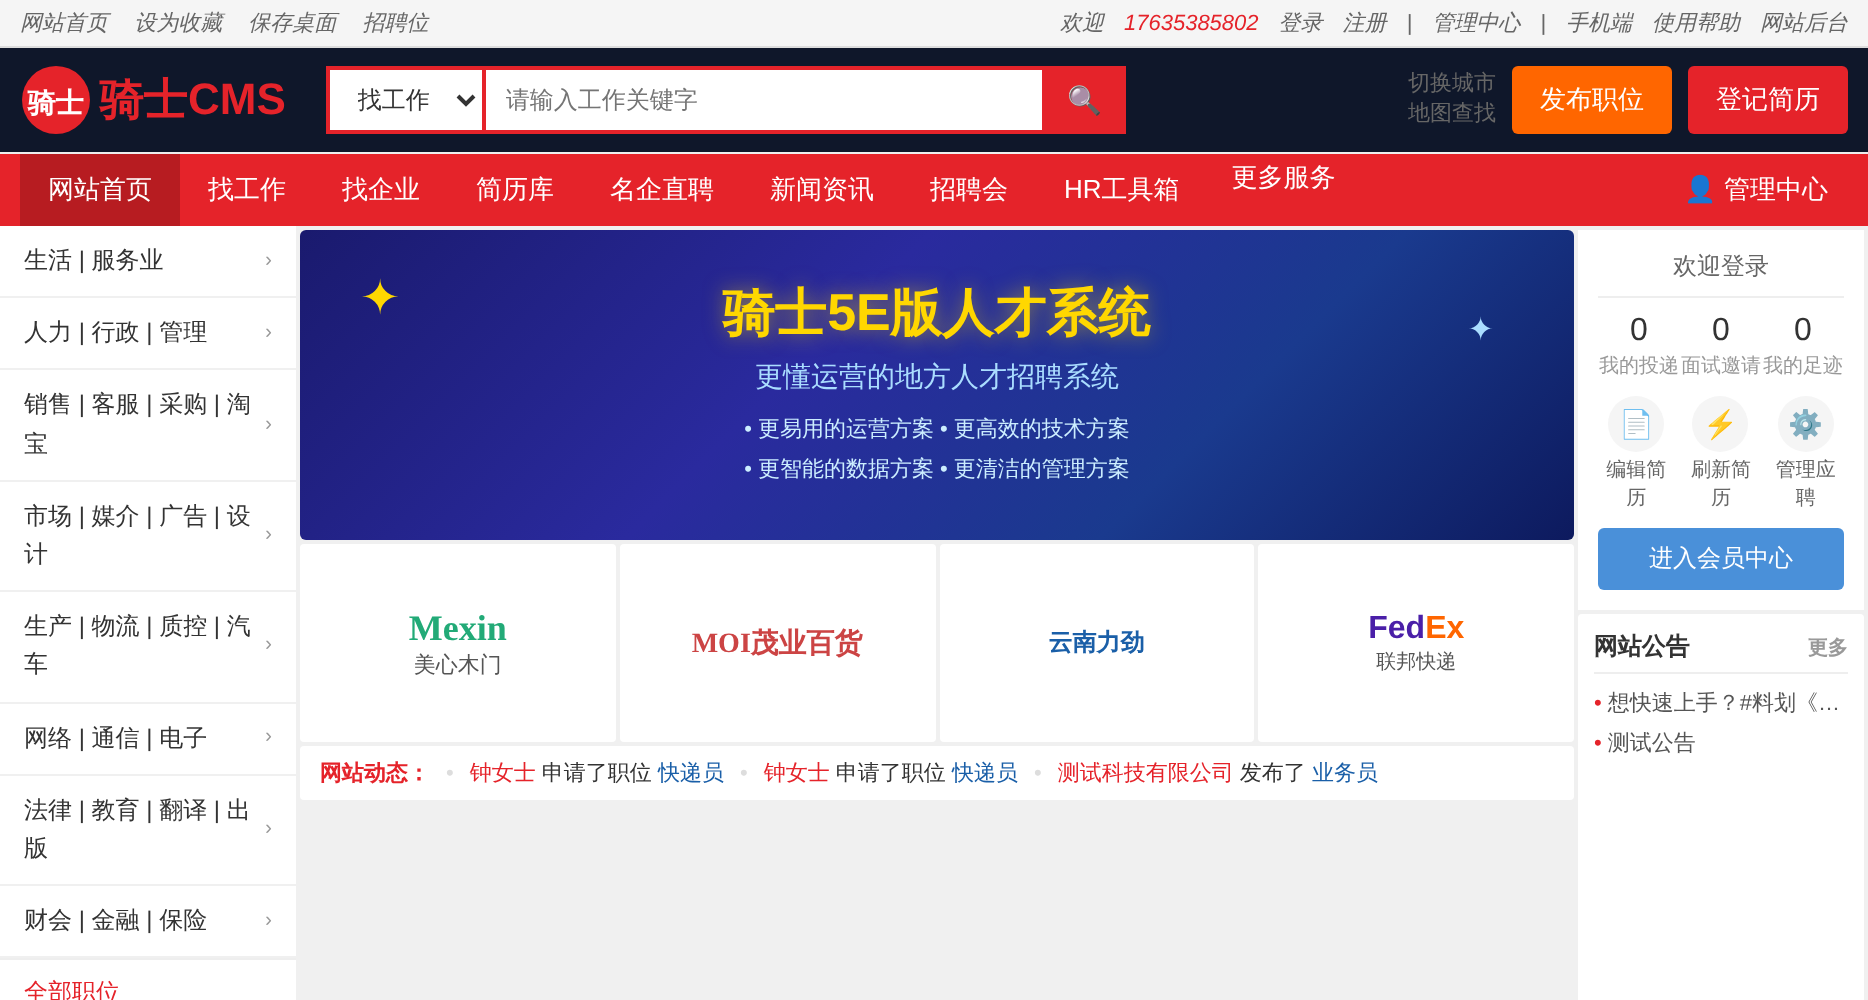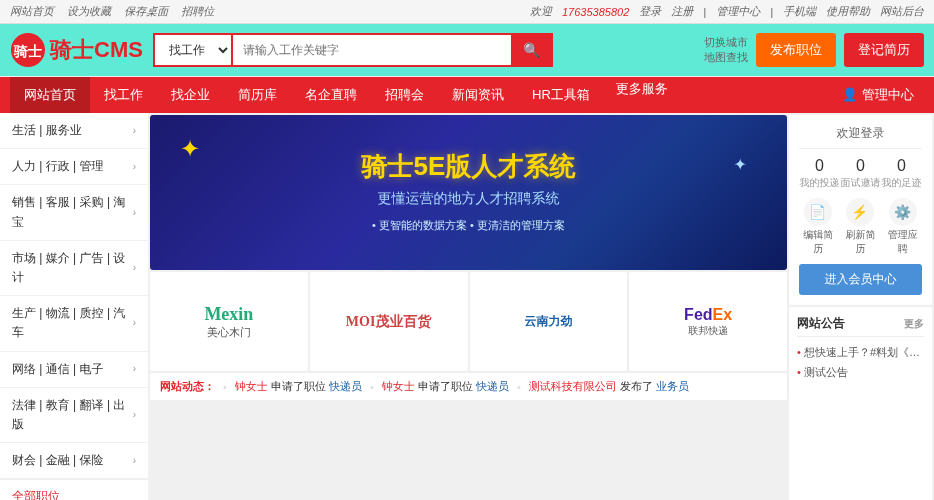--- a/index.html
+++ b/index.html
@@ -6,21 +6,21 @@
     body { font-family: "Microsoft YaHei", SimHei, Arial, sans-serif; font-size: 12px; background: #f0f0f0; width: 934px; overflow-x: hidden; }
 
     
     .top-bar { background: #f5f5f5; border-bottom: 1px solid #ddd; padding: 4px 10px; display: flex; align-items: center; justify-content: space-between; font-size: 11px; color: #666; font-style: italic; }
     .top-bar-left a { color: #666; text-decoration: none; margin-right: 10px; }
     .top-bar-right { display: flex; align-items: center; gap: 10px; }
     .top-bar-right a { color: #666; text-decoration: none; }
     .top-bar-right .highlight { color: #e5232a; }
 
     
-    .header { background: #5eead4; padding: 8px 10px; display: flex; align-items: center; border-bottom: 1px solid #eee; }
+    .header { background: #0f172a; padding: 8px 10px; display: flex; align-items: center; gap: 10px; border-bottom: 1px solid #eee; }
     .logo { display: flex; align-items: center; color: #e5232a; font-size: 22px; font-weight: bold; margin-right: 10px; }
     .logo-icon { width: 36px; height: 36px; margin-right: 4px; }
     .search-area { display: flex; align-items: center; flex: 1; max-width: 400px; }
     .search-select { border: 2px solid #e5232a; padding: 6px 10px; background: #fff; color: #333; font-size: 12px; height: 34px; }
     .search-input { border: 2px solid #e5232a; border-left: none; border-right: none; padding: 6px 10px; flex: 1; height: 34px; font-size: 12px; outline: none; }
     .search-btn { background: #e5232a; border: none; padding: 6px 12px; height: 34px; cursor: pointer; color: white; font-size: 14px; }
     .header-right { margin-left: auto; display: flex; align-items: center; gap: 8px; }
     .header-location { font-size: 11px; color: #666; text-align: center; line-height: 1.4; }
     .btn-post { background: #ff6600; color: white; border: none; padding: 6px 14px; border-radius: 3px; cursor: pointer; font-size: 13px; height: 34px; }
     .btn-register { background: #e5232a; color: white; border: none; padding: 6px 14px; border-radius: 3px; cursor: pointer; font-size: 13px; height: 34px; }
@@ -139,22 +139,22 @@
     <button class="btn-register">登记简历</button>
   </div>
 </div>
 
 <div class="main-nav">
   <a href="#" class="active">网站首页</a>
   <a href="#">找工作</a>
   <a href="#">找企业</a>
   <a href="#">简历库</a>
   <a href="#">名企直聘</a>
+  <a href="#">新闻资讯</a>
   <a href="#">招聘会</a>
-  <a href="#">新闻资讯</a>
   <a href="#">HR工具箱</a>
   <span class="nav-more">更多服务</span>
   <div class="nav-right">
     <span>👤</span>
     <span>管理中心</span>
   </div>
 </div>
 
 <div class="main-content">
 
@@ -195,20 +195,21 @@
   </div>
 
   <div class="center">
 
     <div class="banner">
       <span class="banner-star">✦</span>
       <span class="banner-star2">✦</span>
       <div class="banner-content">
         <div class="banner-title">骑士5E版人才系统</div>
         <div class="banner-subtitle">更懂运营的地方人才招聘系统</div>
+        <div class="banner-points">• 更易用的运营方案  • 更高效的技术方案</div>
         <div class="banner-points">• 更智能的数据方案  • 更清洁的管理方案</div>
       </div>
     </div>
 
     <div class="partners-row">
       <div class="partner-item partner-mexin">
         <div style="text-align:center;">
           <div style="font-size:18px;font-weight:bold;color:#2a7;font-family:serif;">Mexin</div>
           <div style="font-size:11px;color:#555;">美心木门</div>
         </div>

